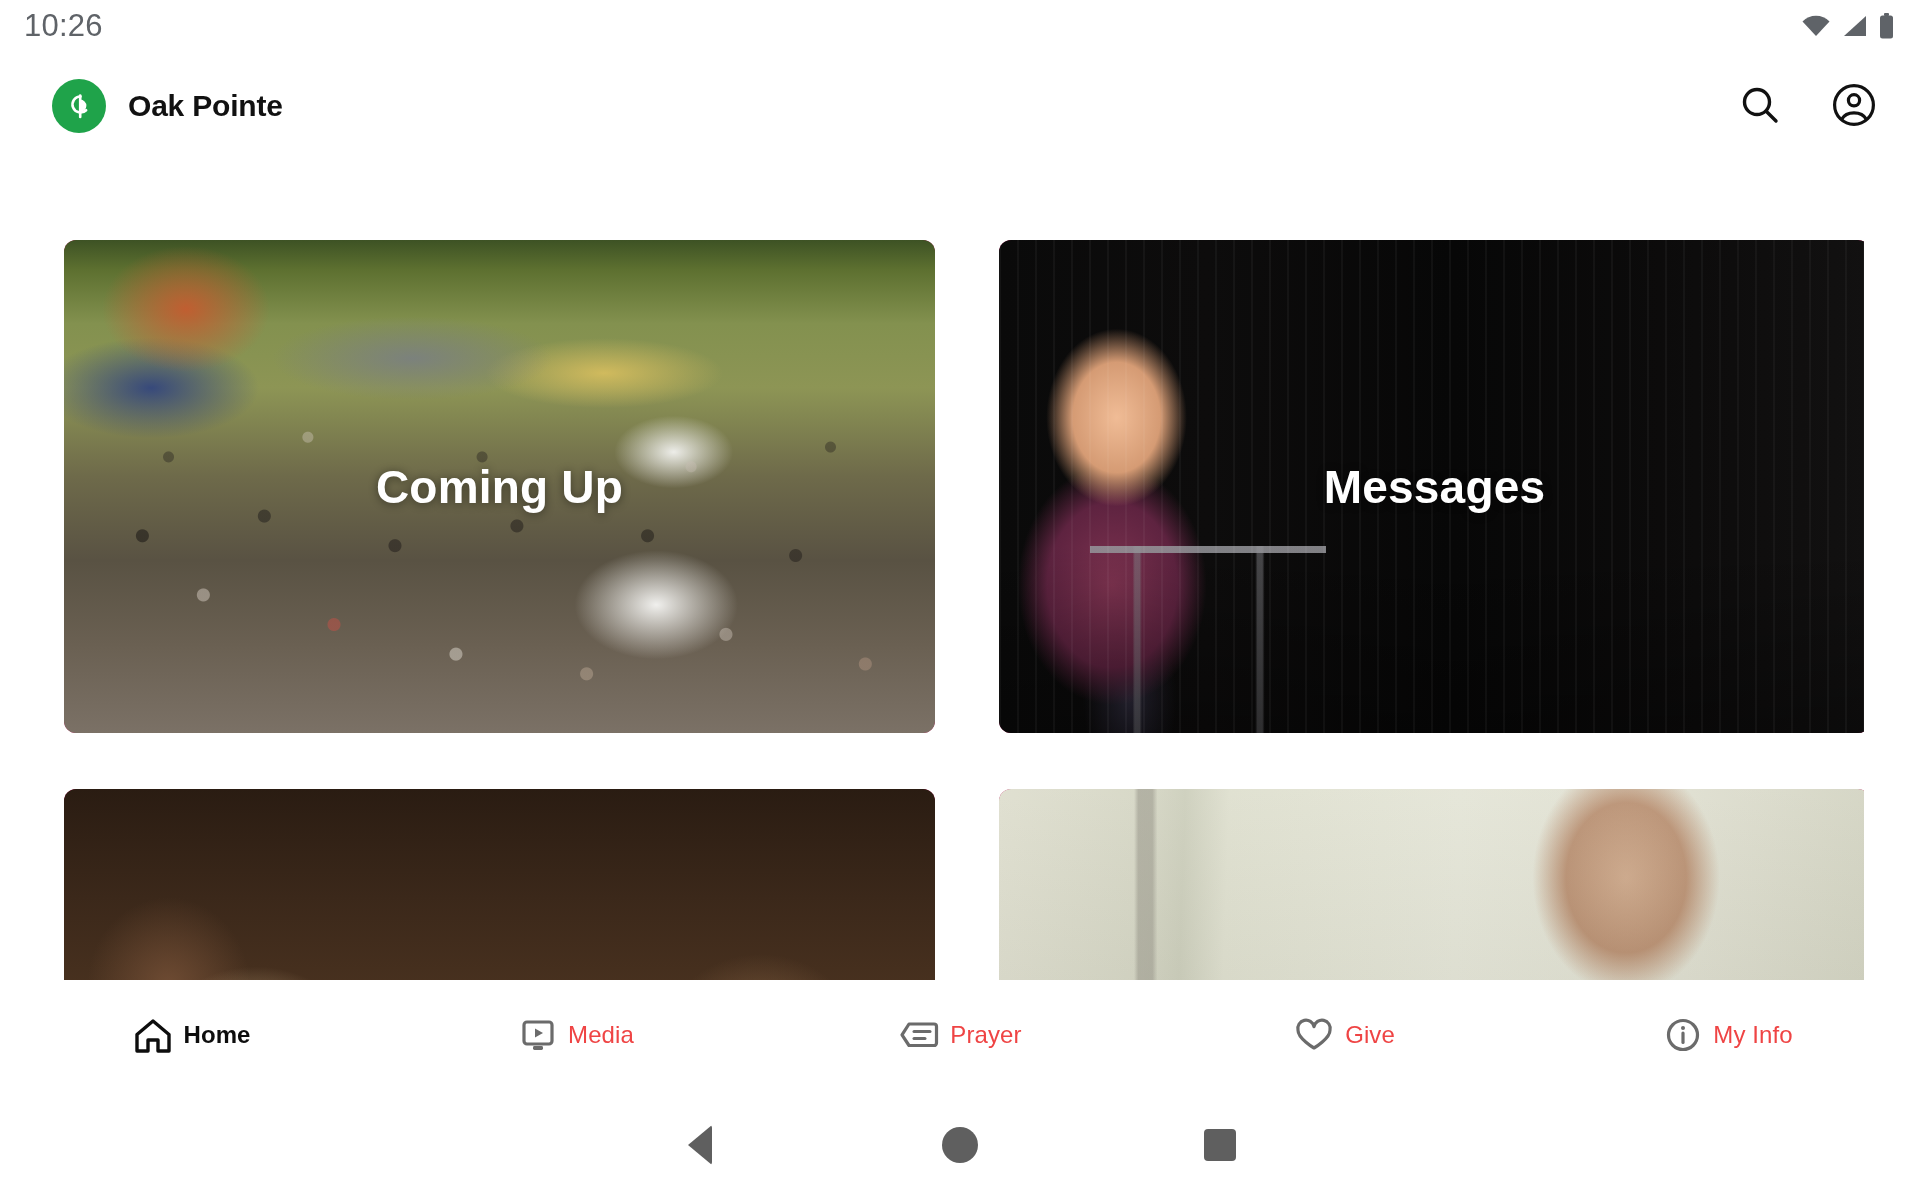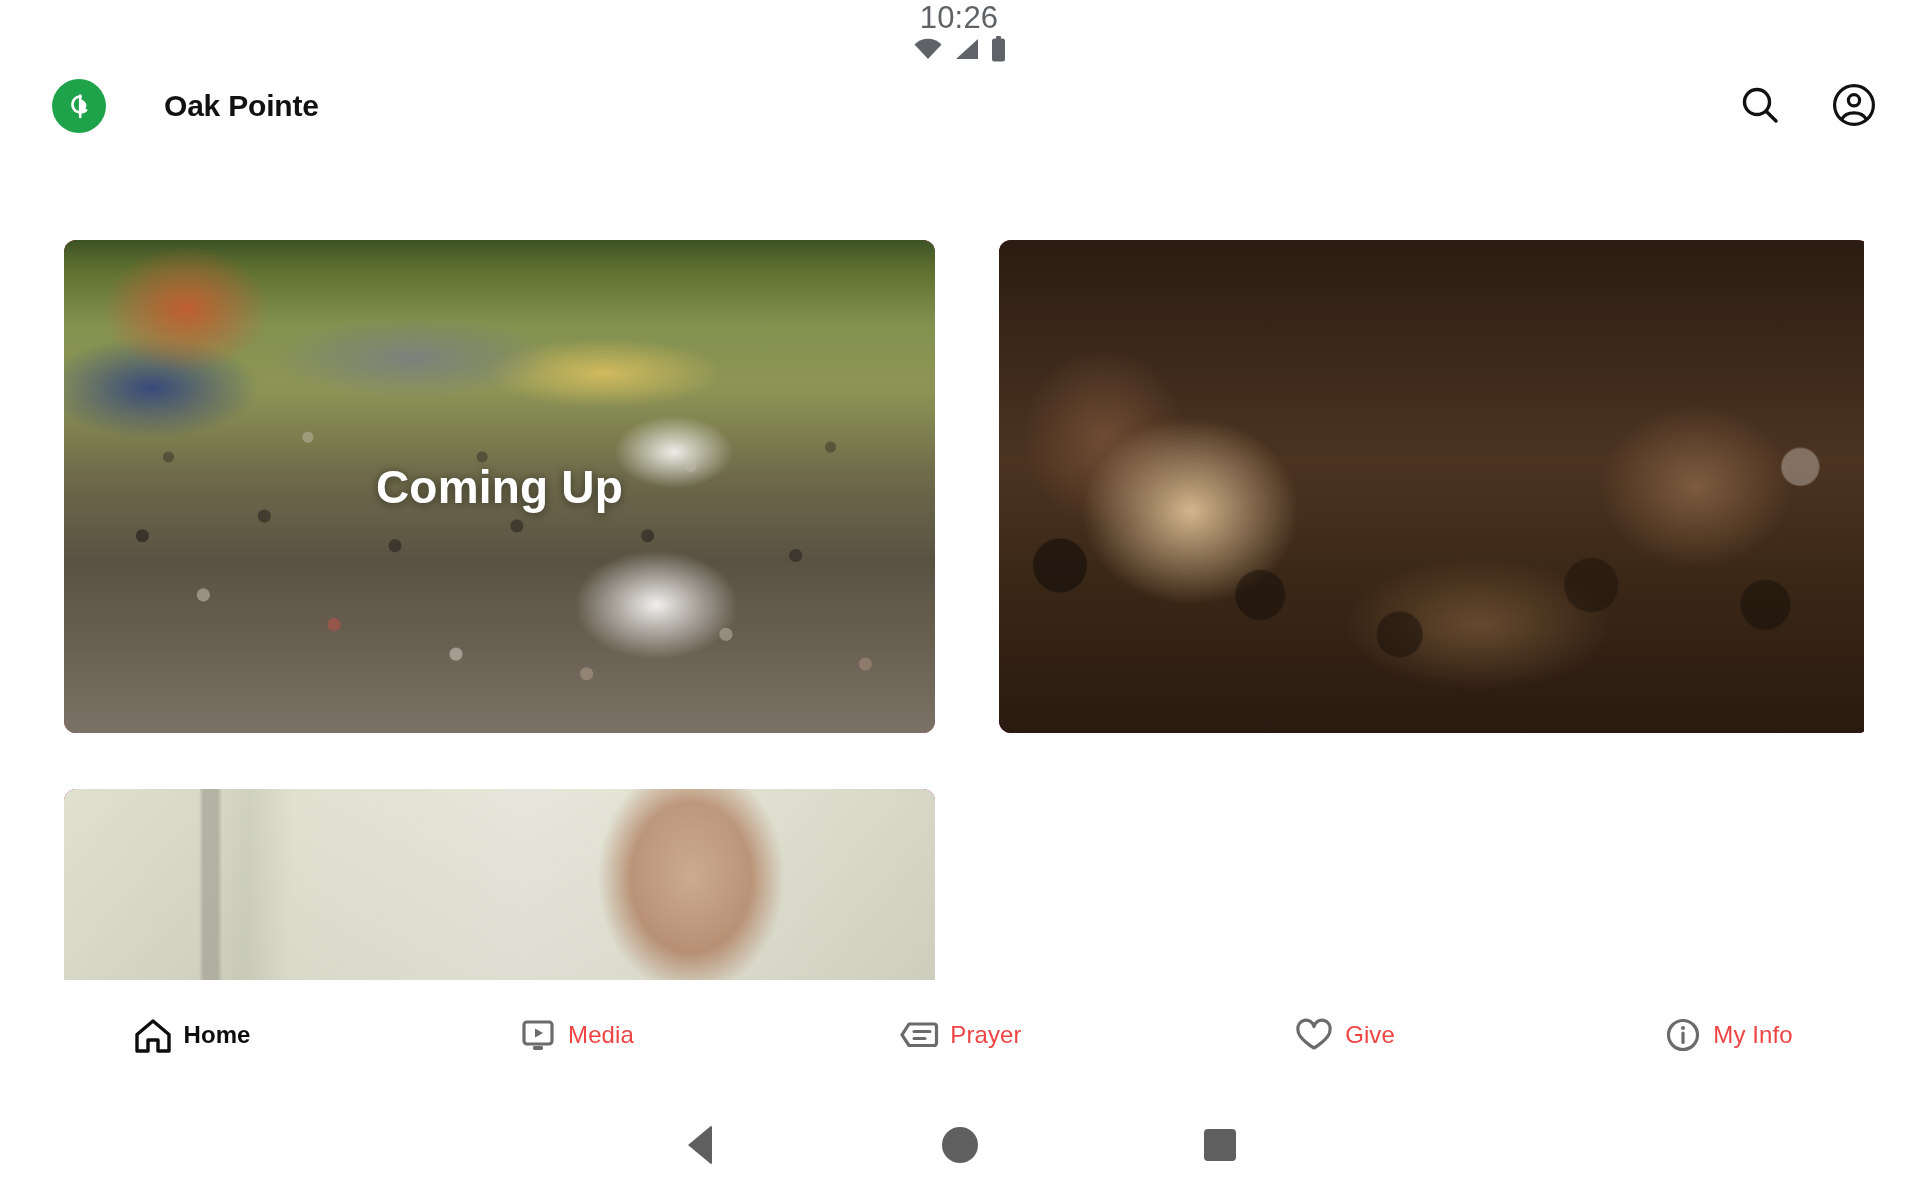--- a/index.html
+++ b/index.html
@@ -9,21 +9,20 @@
     background:#ffffff;
     overflow:hidden;
     position:relative;
   }
 
   
   .status-bar{
     position:absolute; top:0; left:0; width:1920px; height:52px;
     display:flex; align-items:center; justify-content:space-between;
     padding:0 26px 0 24px;
-    flex-direction:column;
   }
   .status-time{
     font-size:31px; color:#5f6368; letter-spacing:.2px;
     font-family:"Liberation Sans", sans-serif;
   }
   .status-icons{ display:flex; align-items:center; gap:11px; }
   .status-icons svg{ display:block; }
 
   
   .app-header{
@@ -32,21 +31,20 @@
   }
   .brand{ display:flex; align-items:center; gap:22px; }
   .brand-logo{
     width:54px; height:54px; border-radius:50%;
     background:#1fa34a; display:flex; align-items:center; justify-content:center;
     flex:0 0 auto;
   }
   .brand-name{
     font-size:30px; font-weight:bold; color:#111111; letter-spacing:-.2px;
     white-space:nowrap;
-    margin-left:36px;
   }
   .header-spacer{ flex:1 1 auto; }
   .header-actions{ display:flex; align-items:center; gap:42px; }
   .icon-btn{
     width:52px; height:52px; display:flex; align-items:center; justify-content:center;
     background:none; border:none; cursor:pointer;
   }
 
   
   .card-grid{
@@ -254,20 +252,26 @@
   </div>
 </div>
 
 <div class="card-grid">
 
   <div class="card">
     <div class="card-art art-event"></div>
     <div class="card-title">Coming Up</div>
   </div>
 
+  <div class="card">
+    <div class="card-art art-stage">
+      <div class="podium"></div>
+    </div>
+    <div class="card-title">Messages</div>
+  </div>
 
   <div class="card">
     <div class="card-art art-congregation"></div>
     <div class="card-title"></div>
   </div>
 
   <div class="card">
     <div class="card-art art-portrait"></div>
     <div class="card-title"></div>
   </div>

